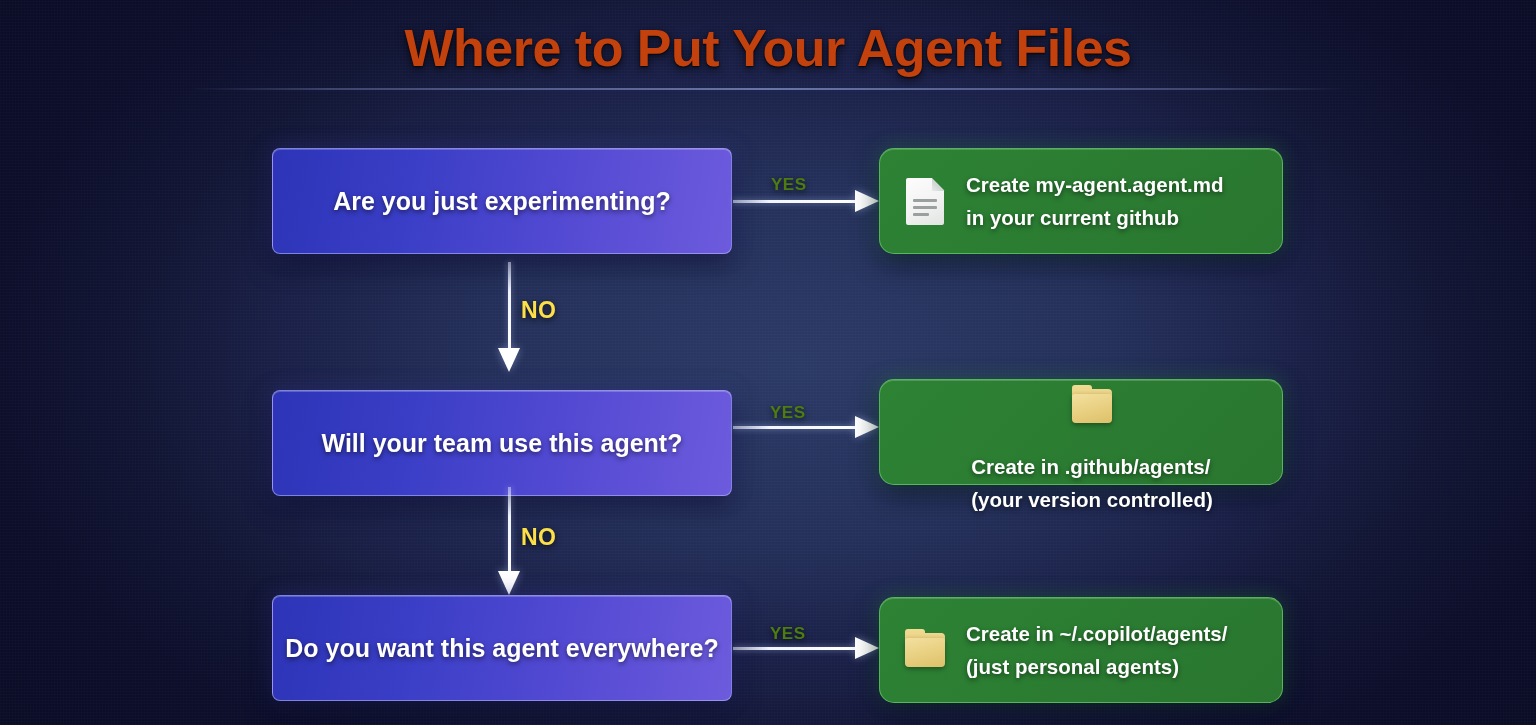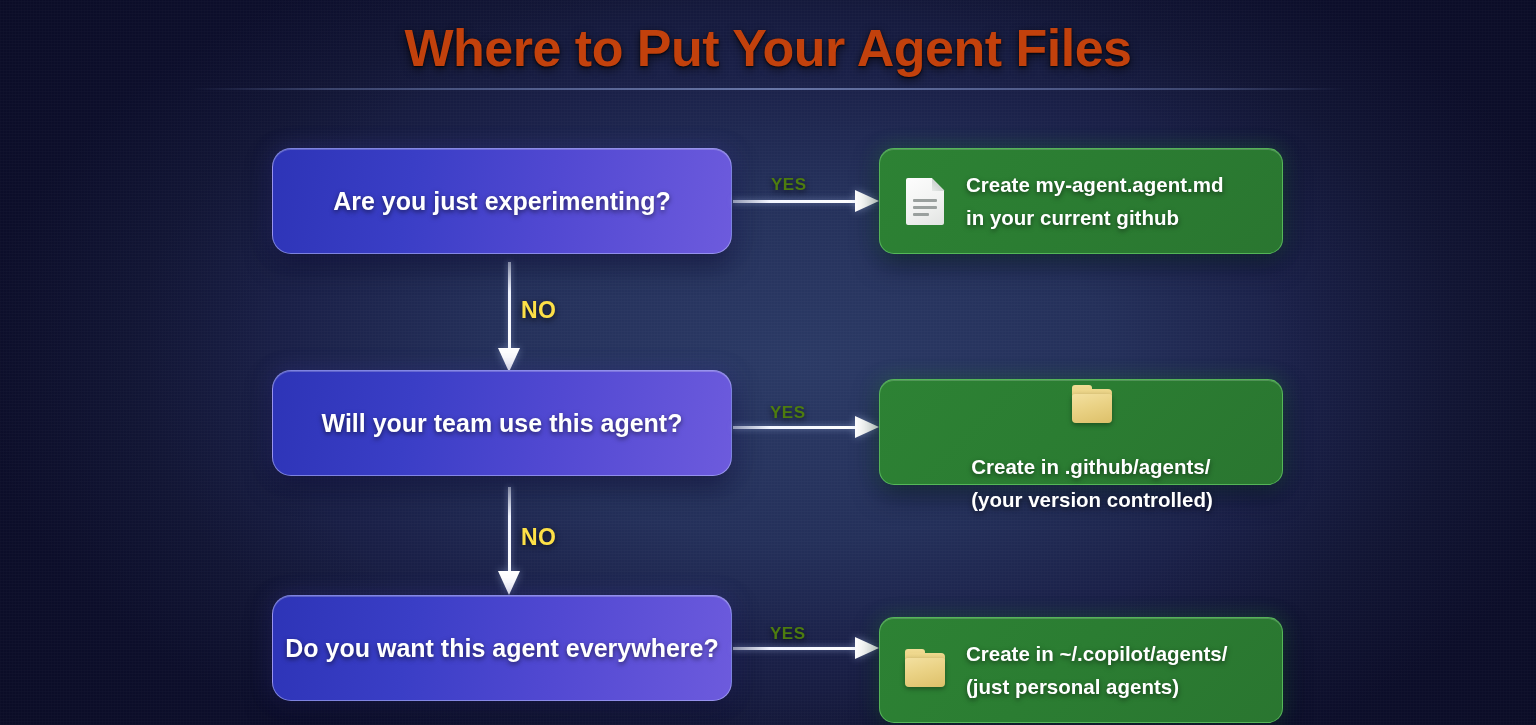--- a/index.html
+++ b/index.html
@@ -53,21 +53,21 @@
         rgba(150,170,230,.30) 88%,
         rgba(150,170,230,0) 100%);
   }
 
   
   .decision {
     position:absolute;
     left:272px;
     width:460px;
     height:106px;
-    border-radius:19px;
+    border-radius:8px;
     background:linear-gradient(100deg, #2d34b7 0%, #3a3ec6 30%, #5249d2 62%, #6d5bdd 100%);
     border:1px solid rgba(190,195,255,.55);
     box-shadow:
       0 10px 26px rgba(5,6,30,.55),
       0 0 22px rgba(90,90,220,.28),
       inset 0 1px 0 rgba(255,255,255,.22);
     display:flex; align-items:center; justify-content:center;
   }
   .decision-text {
     color:#ffffff;
@@ -242,21 +242,21 @@
     <div>in your current github</div>
   </div>
 </div>
 
 <div class="arrow-v" style="top:262px; height:110px;">
   <div class="shaft" style="height:86px;"></div>
   <div class="head" style="top:86px;"></div>
 </div>
 <div class="arrow-label-no" style="top:297px; left:521px;">NO</div>
 
-<div class="decision" style="top:370px;">
+<div class="decision" style="top:390px;">
   <span class="decision-text">Will your team use this agent?</span>
 </div>
 
 <div class="arrow-h" style="top:415px;">
   <div class="shaft"></div>
   <div class="head"></div>
 </div>
 <div class="arrow-label-yes" style="top:403px; left:770px;">YES</div>
 
 <div class="outcome" style="top:379px;flex-direction:column;">
@@ -280,21 +280,21 @@
 <div class="decision" style="top:595px;">
   <span class="decision-text">Do you want this agent everywhere?</span>
 </div>
 
 <div class="arrow-h" style="top:636px;">
   <div class="shaft"></div>
   <div class="head"></div>
 </div>
 <div class="arrow-label-yes" style="top:624px; left:770px;">YES</div>
 
-<div class="outcome" style="top:617px;">
+<div class="outcome" style="top:597px;">
   <div class="icon">
     <div class="fold-tab"></div>
     <div class="fold-back"></div>
     <div class="fold-front"></div>
   </div>
   <div class="outcome-text">
     <div>Create in ~/.copilot/agents/</div>
     <div>(just personal agents)</div>
   </div>
 </div>

